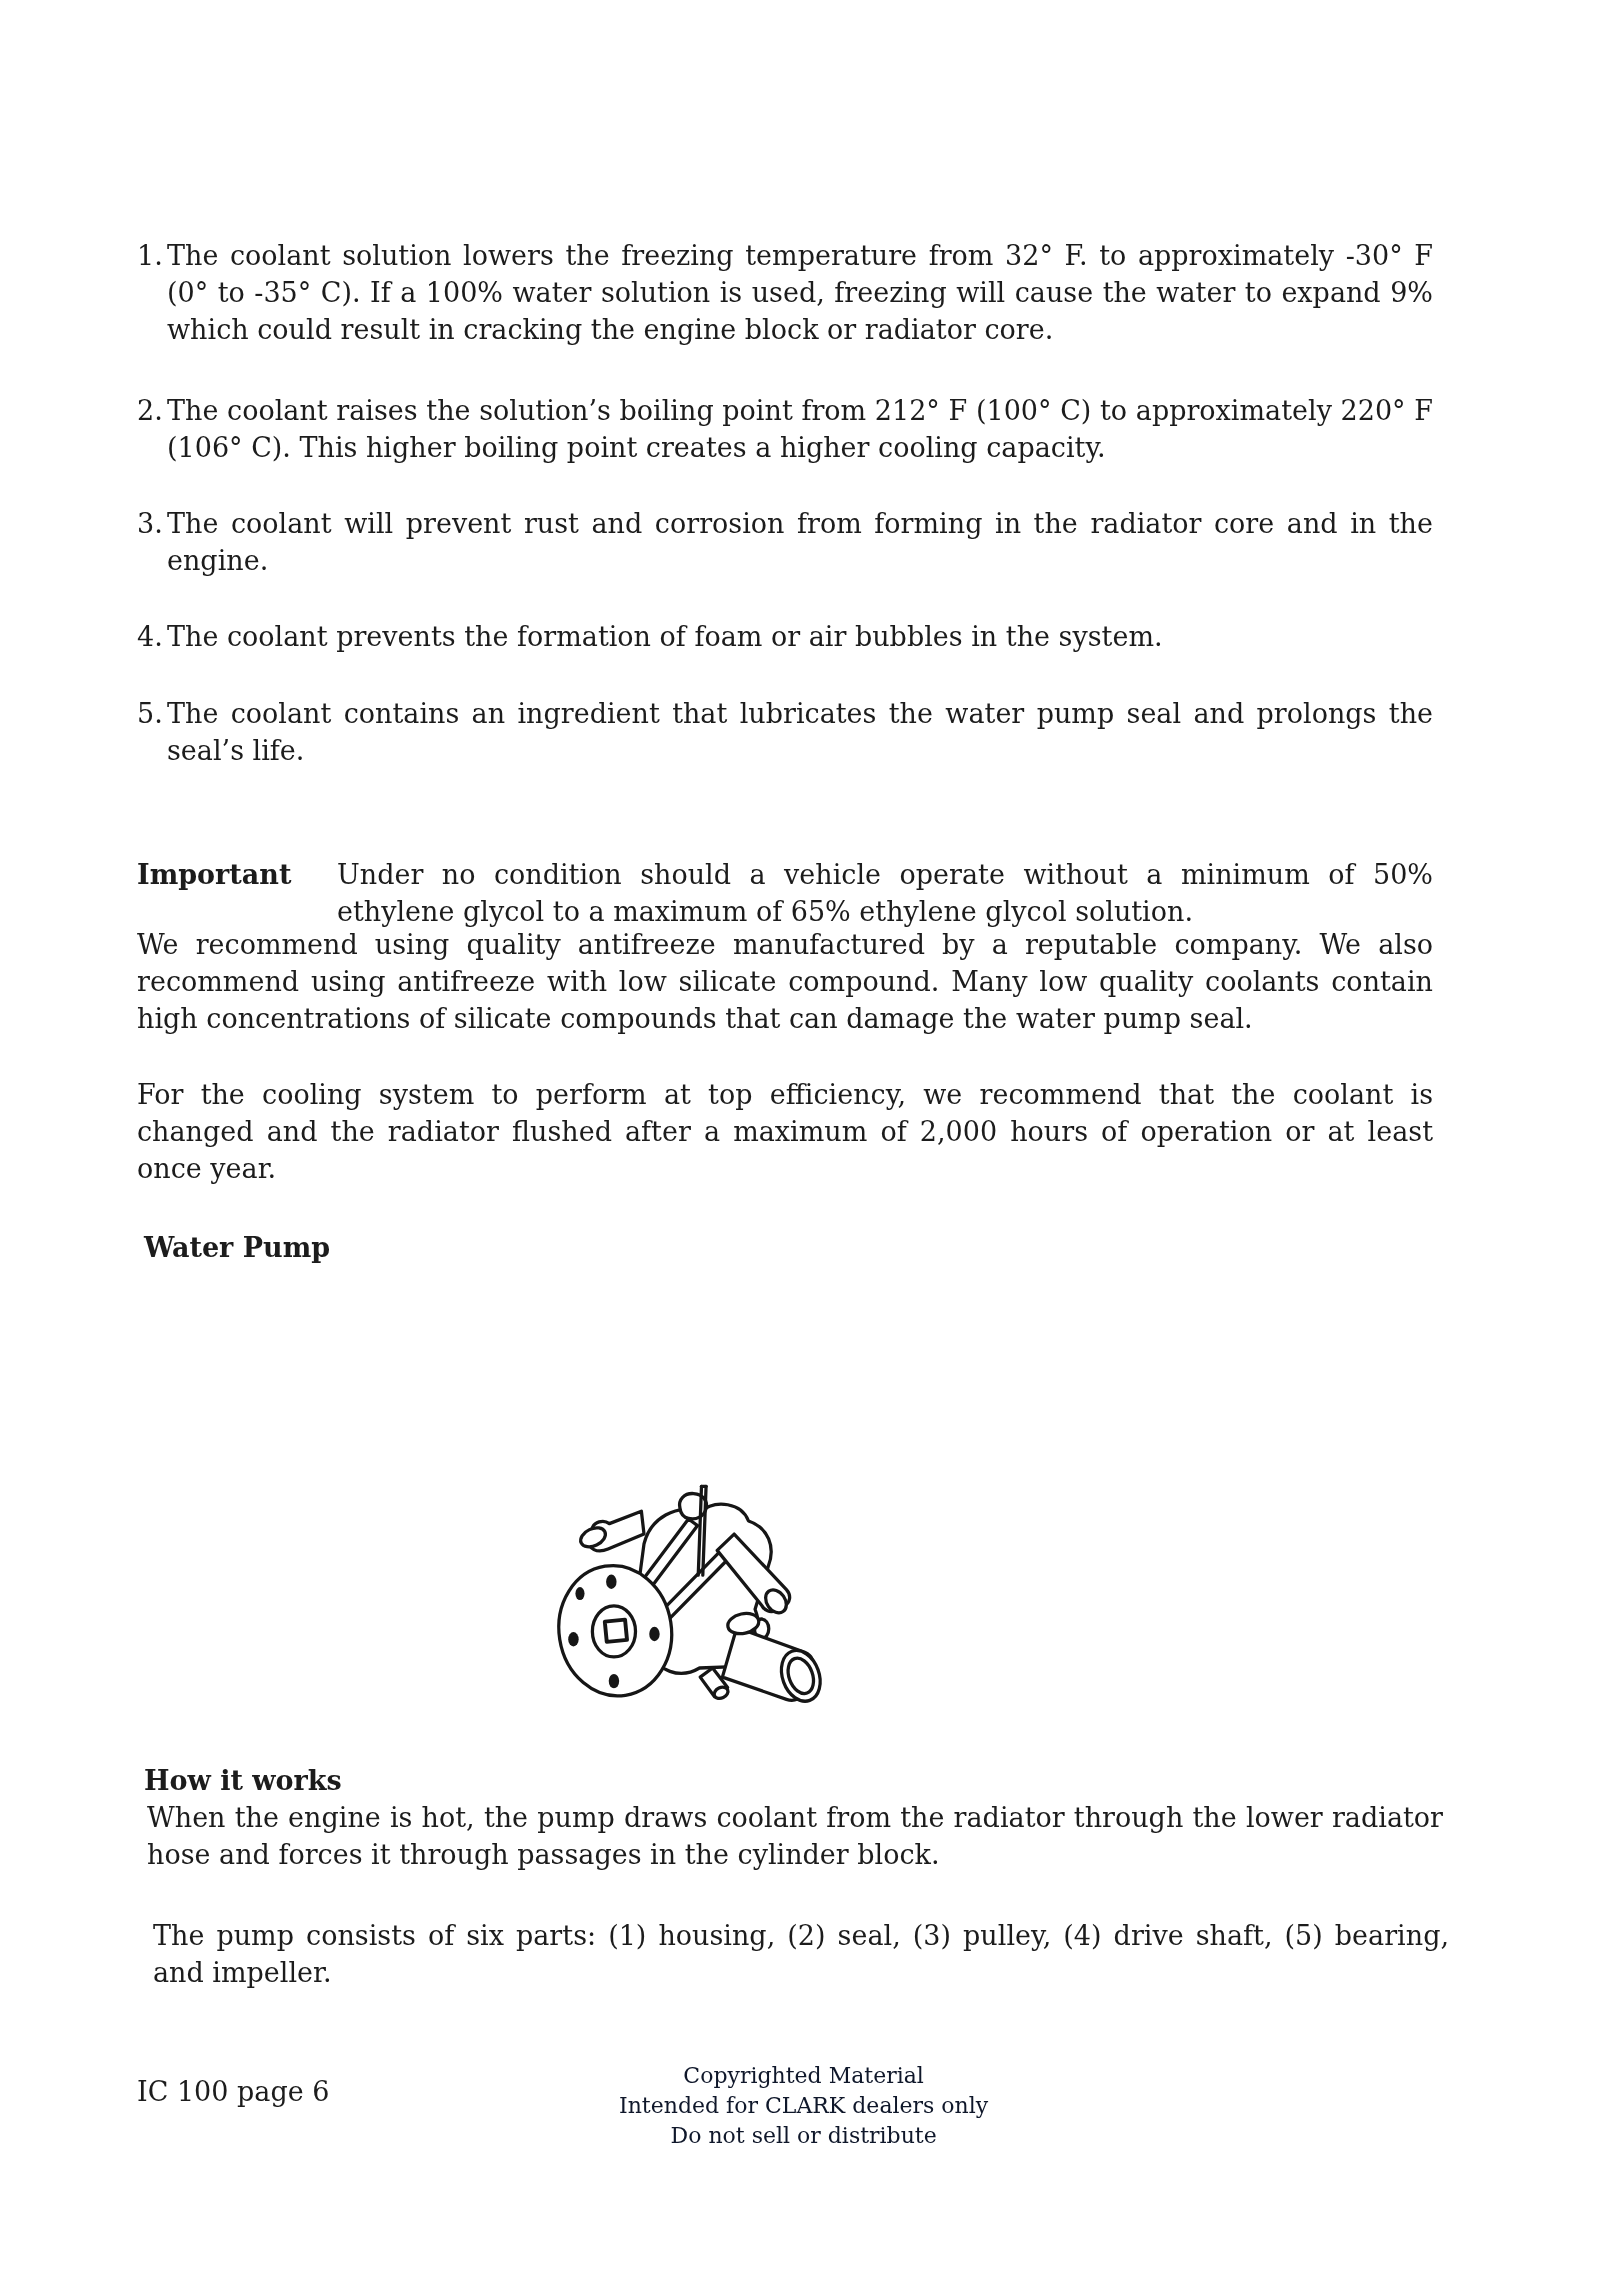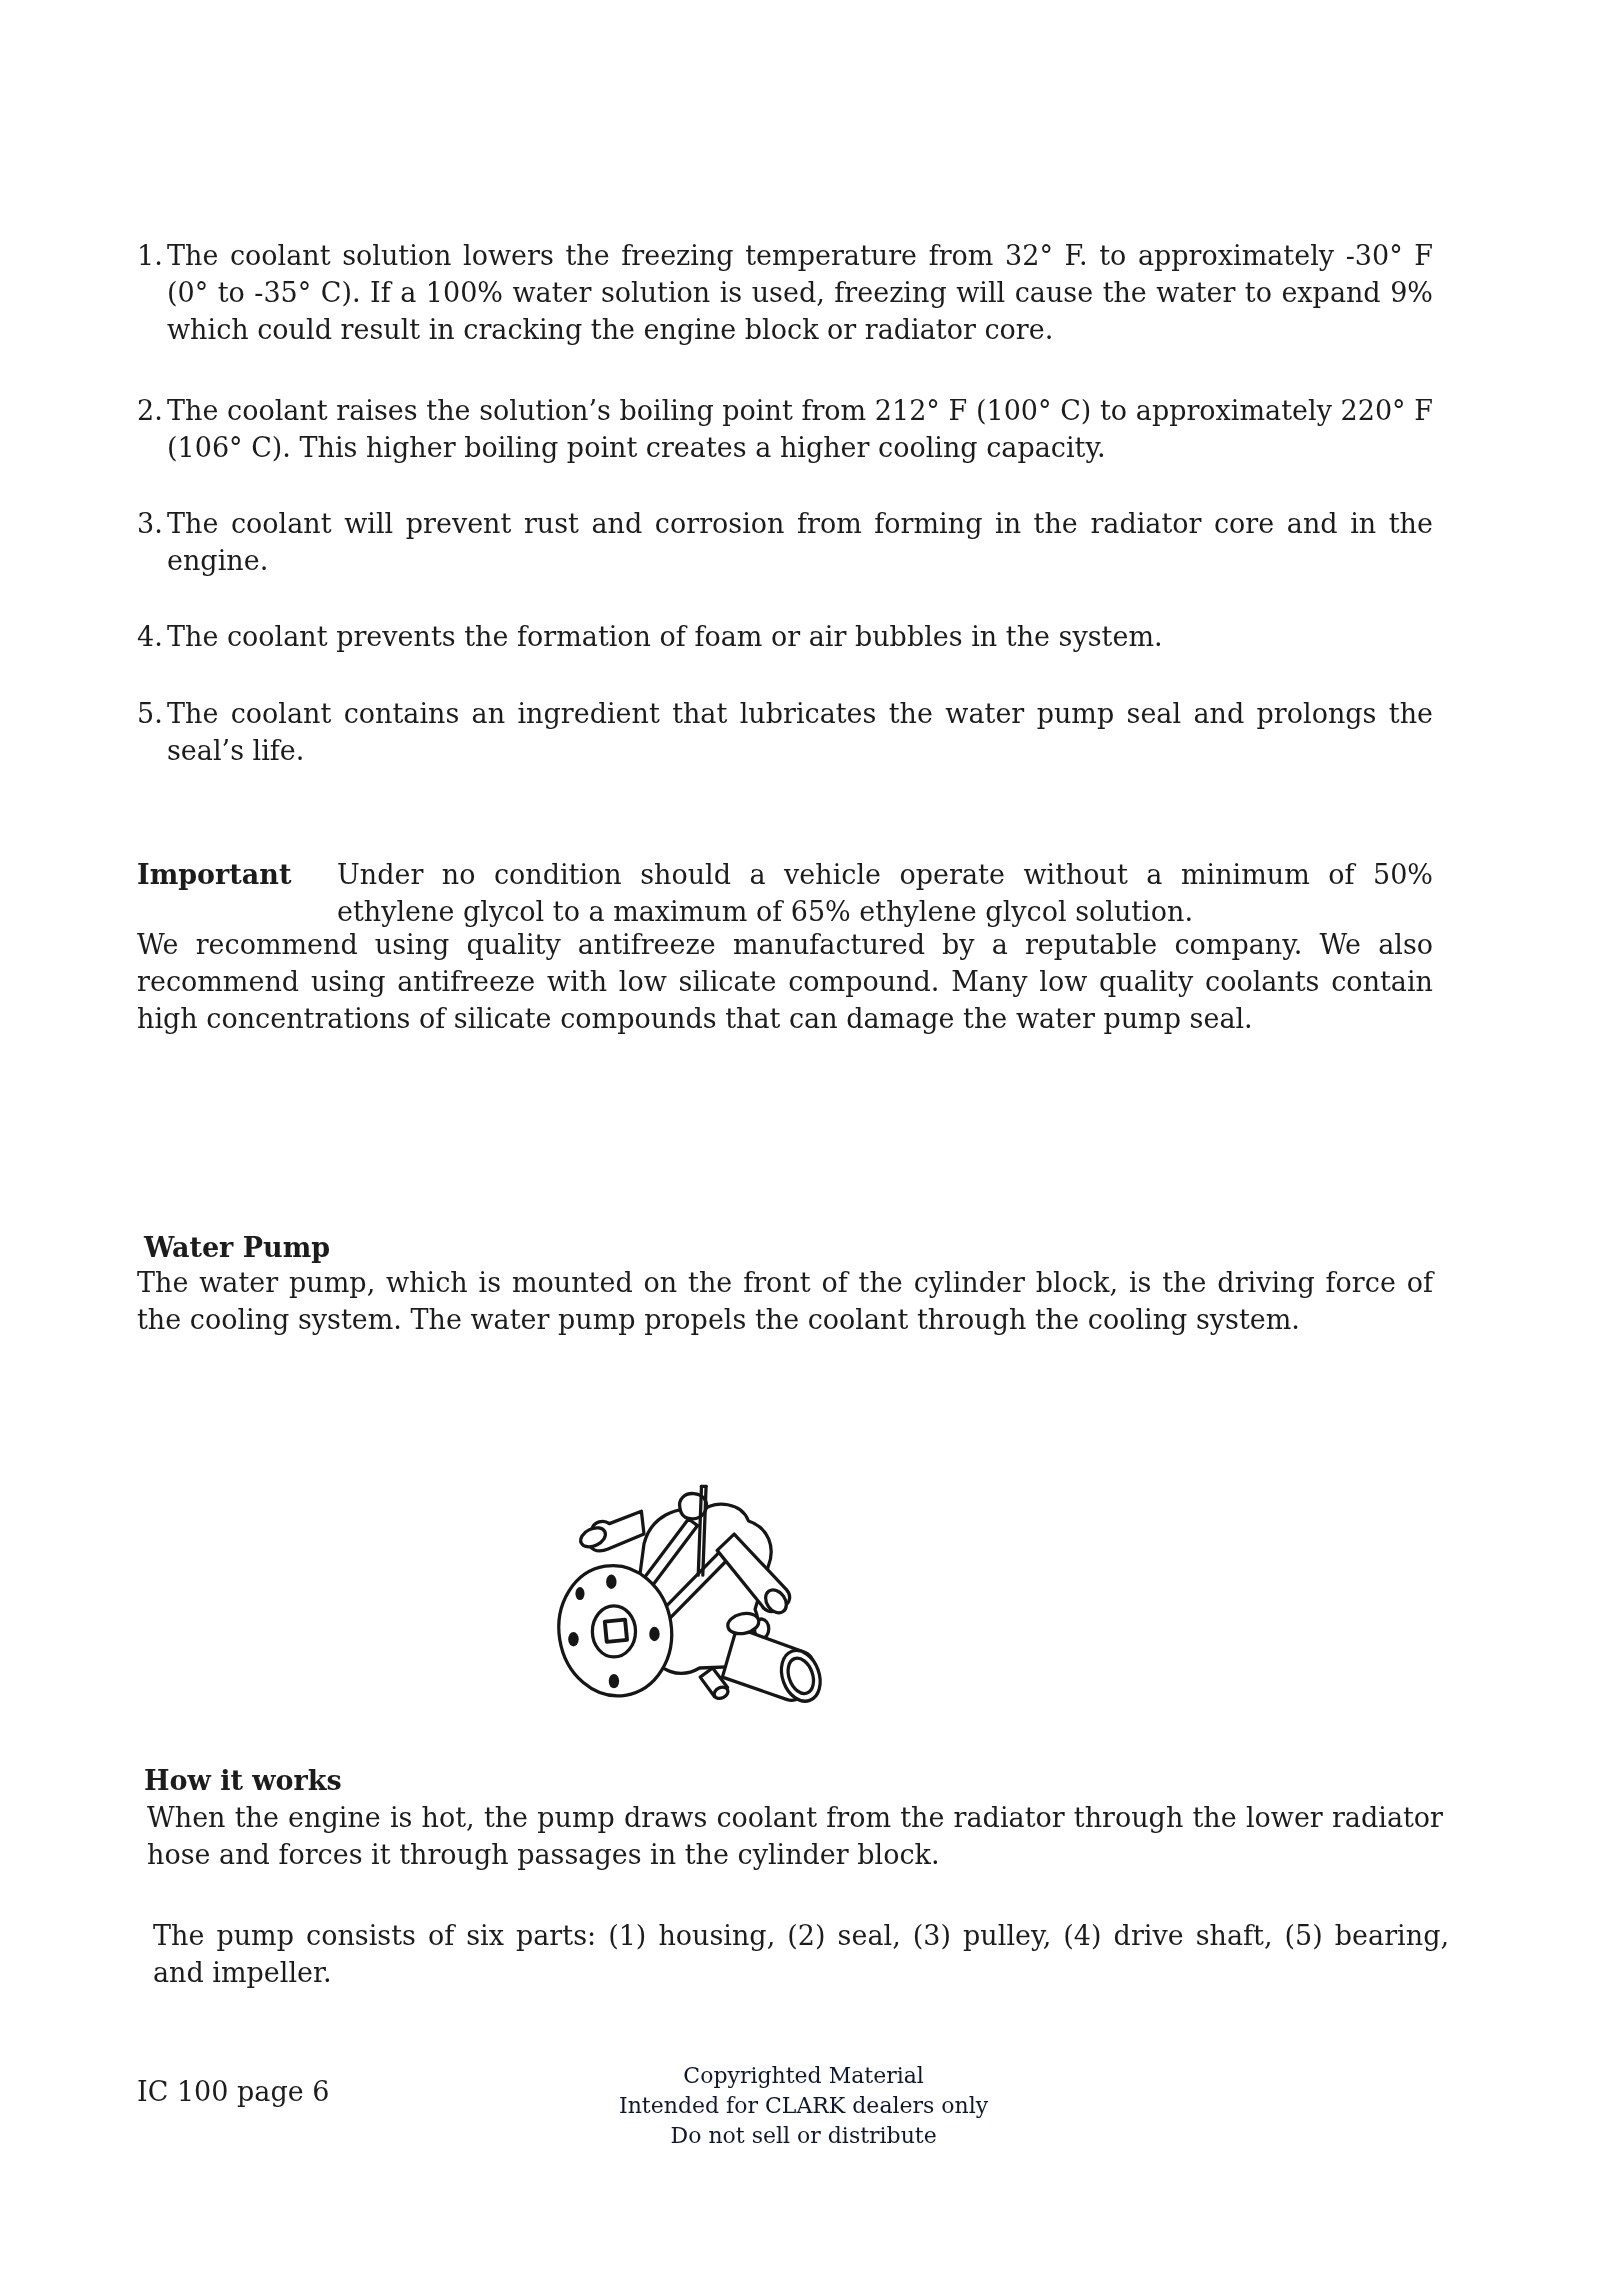--- a/index.html
+++ b/index.html
@@ -65,23 +65,23 @@
     <span class="num">5.</span>
     <span>The coolant contains an ingredient that lubricates the water pump seal and prolongs the seal’s life.</span>
   </div>
 
   <div class="block imp" style="top:808px;margin-top:48px;">
     <span class="imp-label">Important</span>
     <span>Under no condition should a vehicle operate without a minimum of 50% ethylene glycol to a maximum of 65% ethylene glycol solution.</span>
   </div>
 
   <div class="block" style="top:926px;">We recommend using quality antifreeze manufactured by a reputable company. We also recommend using antifreeze with low silicate compound. Many low quality coolants contain high concentrations of silicate compounds that can damage the water pump seal.</div>
+  <div class="block" style="top:1076px;">For the cooling system to perform at top efficiency, we recommend that the coolant is changed and the radiator flushed after a maximum of 2,000 hours of operation or at least once year.</div>
 
   <div class="block heading" style="top:1229px;">Water Pump</div>
-  <div class="block" style="top:1264px;">The water pump, which is mounted on the front of the cylinder block, is the driving force of the cooling system. The water pump propels the coolant through the cooling system.</div>
 
   <div class="illus">
     <svg viewBox="0 0 450 375" width="294" height="245" aria-hidden="true">
       <g stroke="#161616" stroke-width="5" fill="#ffffff" stroke-linejoin="round" stroke-linecap="round">
 
         <path d="M150,110 C160,70 200,48 235,62 C260,40 300,48 310,75 C340,85 352,115 340,145 L320,210 C335,250 322,290 288,298 L235,300 C205,318 170,305 158,272 L138,200 Z"></path>
 
         <path d="M118,205 L218,72 L232,82 L132,215 Z"></path>
         <path d="M150,240 L268,120 L280,132 L162,252 Z"></path>
 

